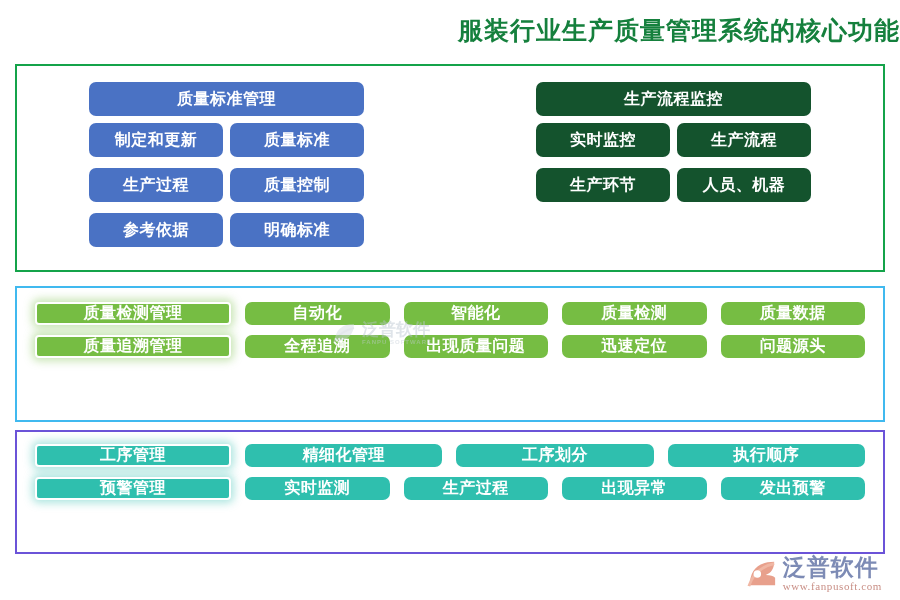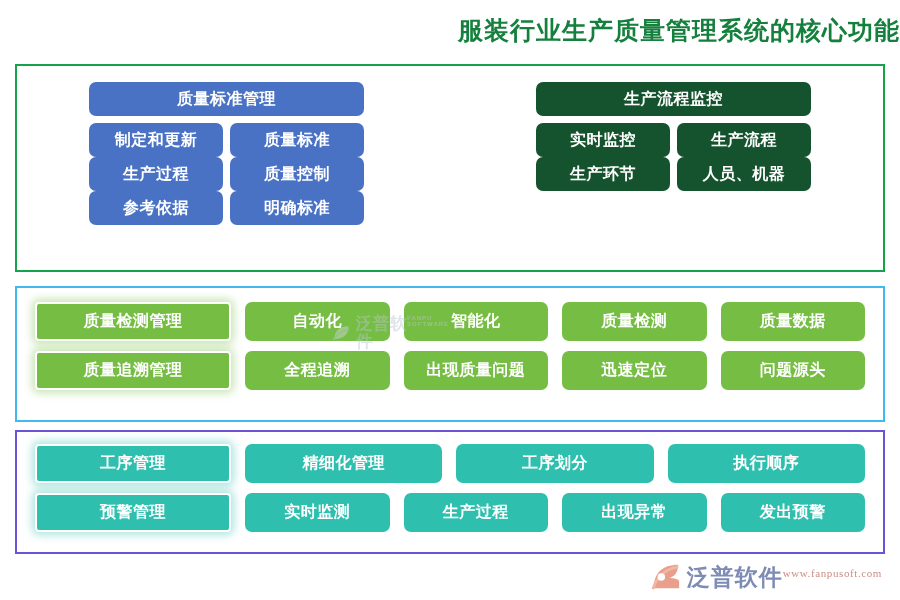--- a/index.html
+++ b/index.html
@@ -79,41 +79,41 @@
     width: 275px;
   }
   .group-header {
     height: 34px;
     font-size: 16px;
     margin-bottom: 7px;
   }
   .group-row {
     display: flex;
     justify-content: space-between;
-    margin-bottom: 0;
+    margin-bottom: 11px;
   }
   .group-row .pill {
     width: 134px;
     height: 34px;
     font-size: 16px;
   }
   .blue-box   { background: #4a72c4; }
   .orange-box { background: #14532d; }
 
   
   .flow-row {
     display: flex;
     align-items: center;
     padding: 0 18px;
     gap: 14px;
   }
   .flow-row + .flow-row { margin-top: 10px; }
   .flow-row .pill {
     flex: 1 1 0;
-    height: 39px;
+    height: 23px;
     font-size: 16px;
   }
   .flow-row .pill.lead {
     flex: 0 0 196px;
     border: 2px solid #ffffff;
     border-radius: 4px;
   }
   .green-box { background: #76bd43; }
   .green-box.lead { box-shadow: 0 0 9px 3px rgba(118,189,67,0.40); }
   .teal-box  { background: #2fbfae; }
@@ -153,21 +153,21 @@
   .brand {
     position: absolute;
     right: 18px;
     bottom: 8px;
     display: flex;
     align-items: center;
     gap: 5px;
     z-index: 8;
   }
   .brand-mark { width: 32px; height: 30px; flex: 0 0 32px; }
-  .brand-words { display: flex; flex-direction: row; line-height: 1; }
+  .brand-words { display: flex; flex-direction: column; line-height: 1; }
   .brand-name {
     font-size: 23px;
     font-weight: bold;
     color: #7d8bb5;
     letter-spacing: 1px;
   }
   .brand-url {
     font-size: 11px;
     color: #c98f86;
     letter-spacing: 0.6px;

